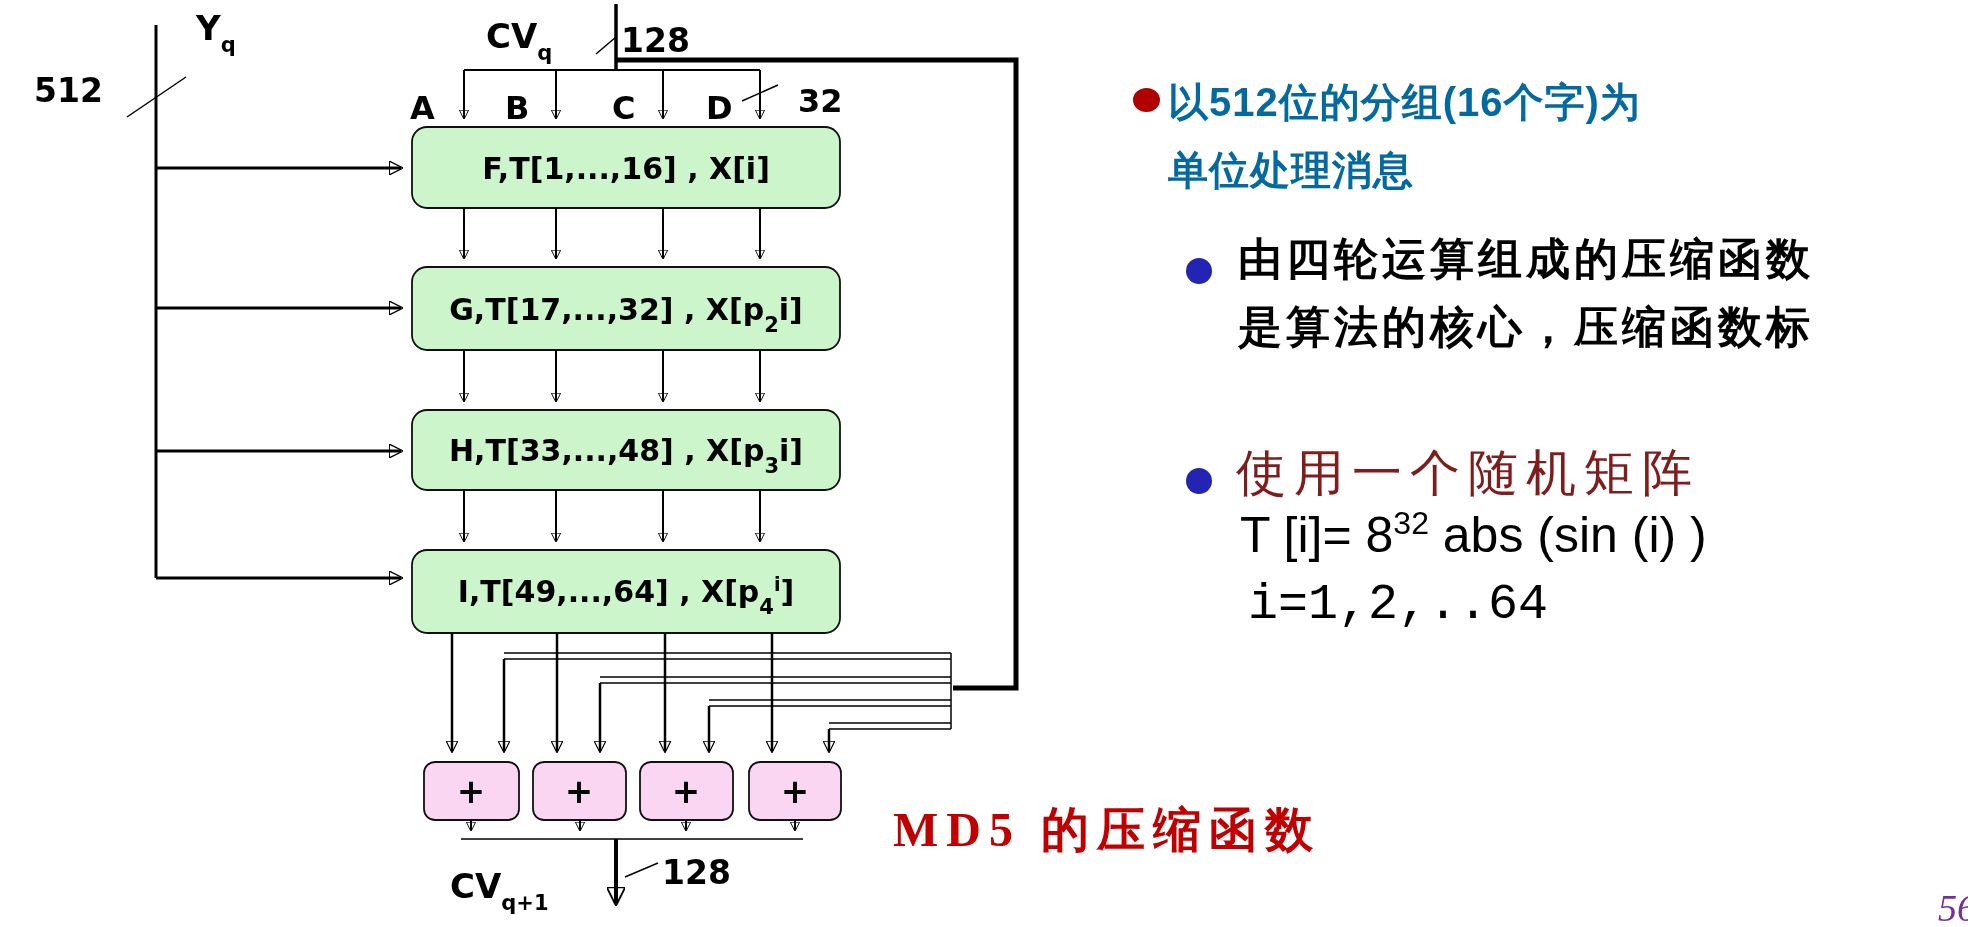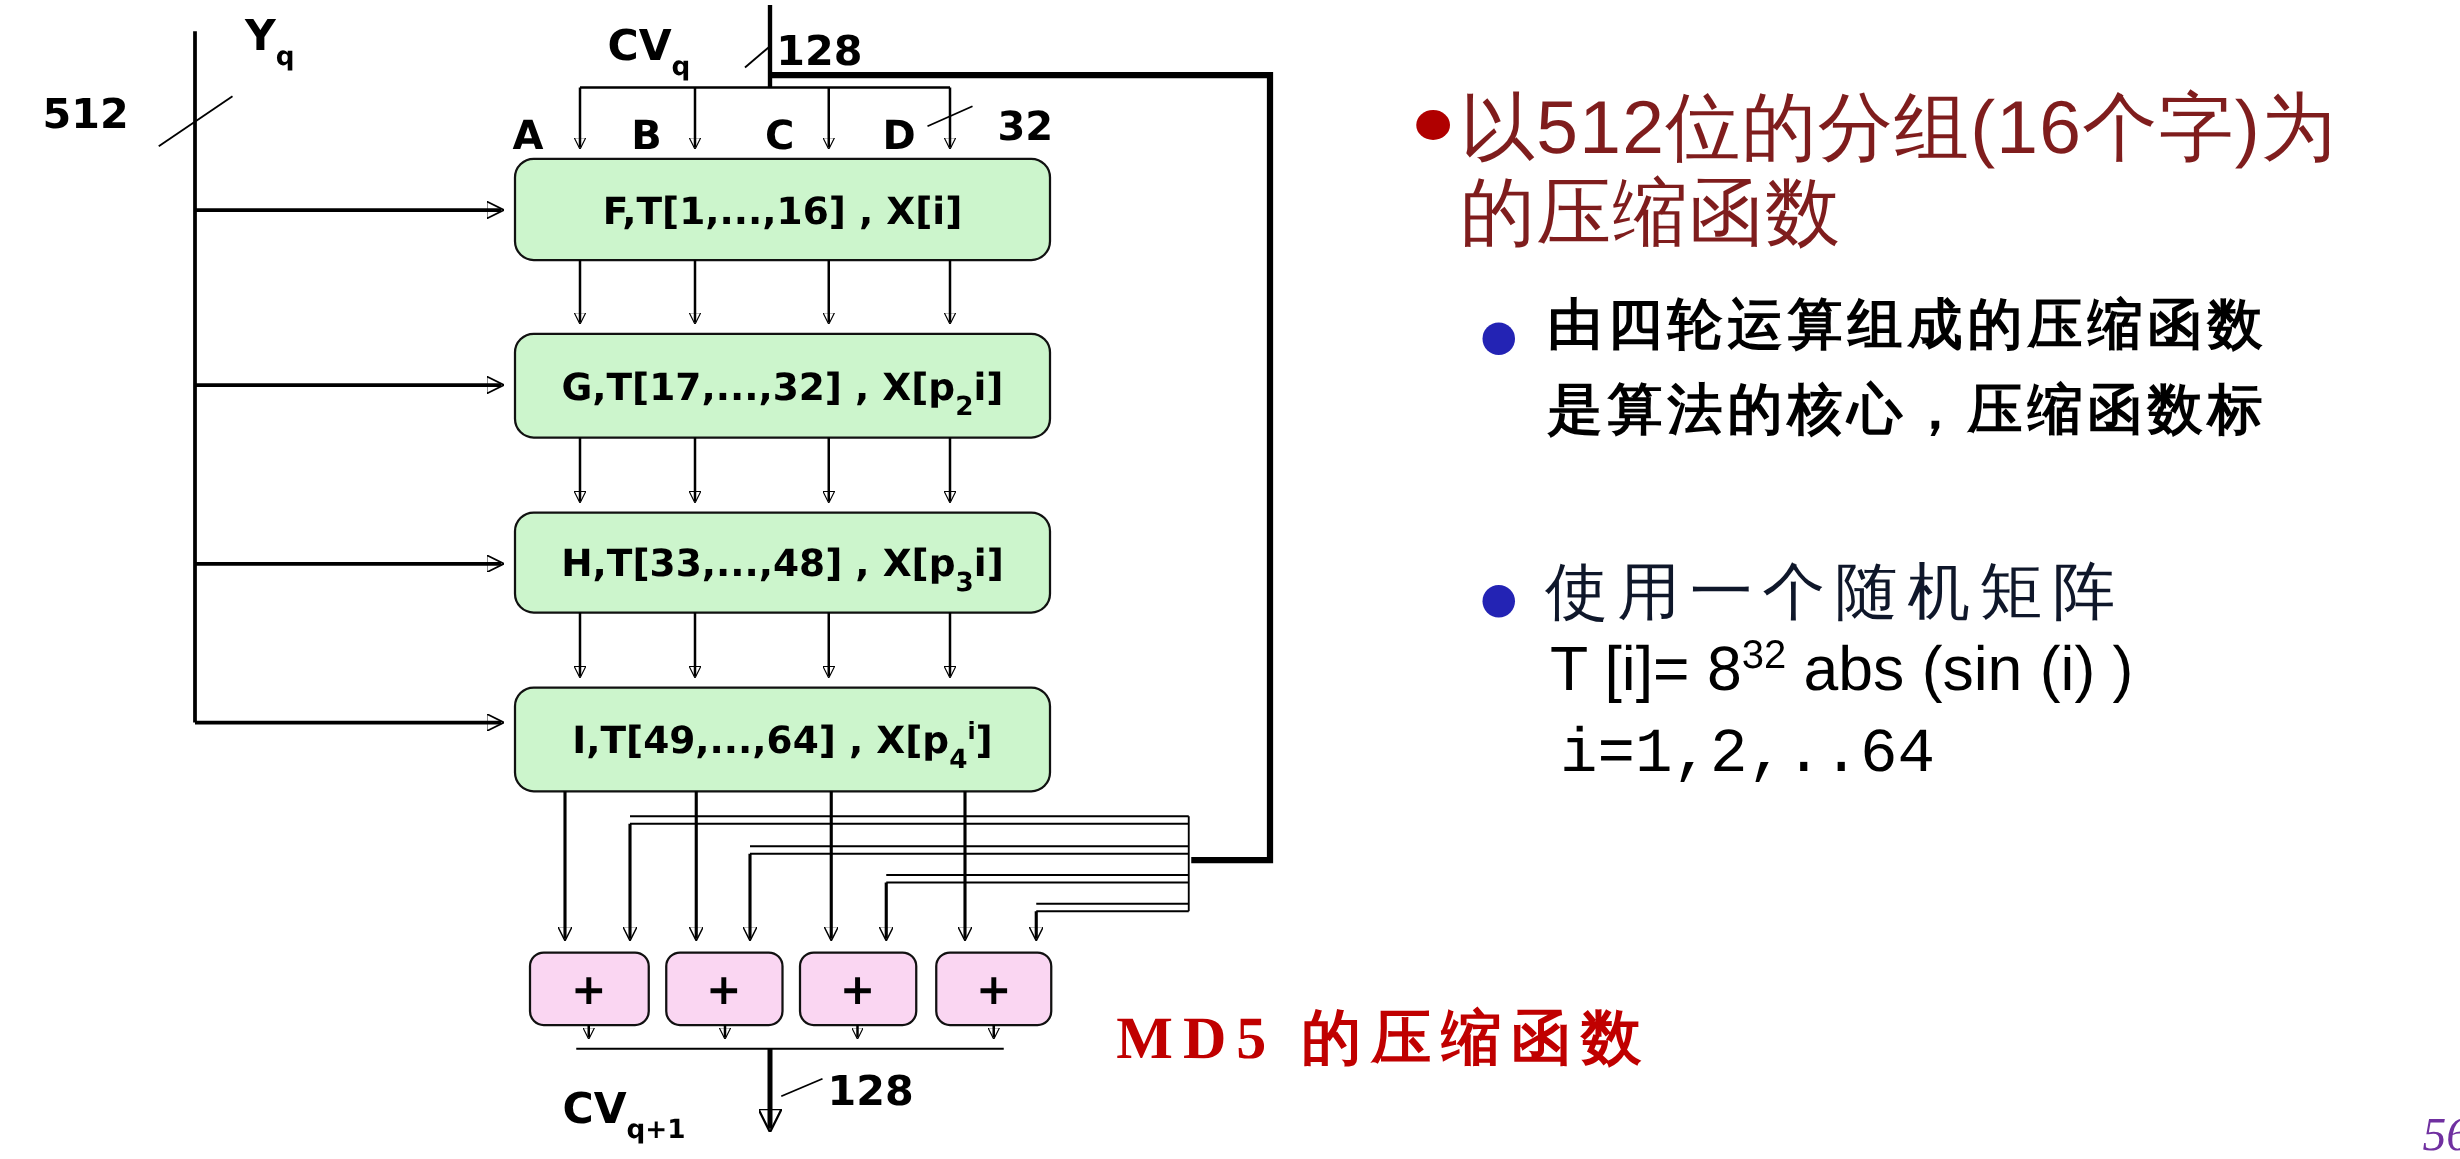--- a/index.html
+++ b/index.html
@@ -13,27 +13,27 @@
   .t34{font-size:34px;} .t33{font-size:33px;} .t32{font-size:32px;} .t30{font-size:30px;}
   .sb{font-size:21px;baseline-shift:sub;}
   .sp{font-size:19px;baseline-shift:super;}
   .boxlabel{text-anchor:middle;}
   .plus{font-size:34px;text-anchor:middle;}
   .caption{position:absolute;left:893px;top:798px;font-family:"Liberation Serif","DejaVu Serif",serif;
            font-weight:bold;font-size:48px;letter-spacing:8px;color:#c00000;white-space:nowrap;}
   .dot{position:absolute;border-radius:50%;}
   .dot.red{width:27px;height:24px;background:#b00000;}
   .dot.blue{width:26px;height:26px;background:#2323b4;}
-  .b1-text{position:absolute;left:1168px;top:68px;font-size:60px;line-height:68px;
-           font-weight:normal;color:#7f1d1d;letter-spacing:1px;white-space:nowrap;}
+  .b1-text{position:absolute;left:1168px;top:68px;font-size:40px;line-height:68px;
+           font-weight:bold;color:#0369a1;letter-spacing:1px;white-space:nowrap;}
   .kai{font-family:"Liberation Serif","DejaVu Serif",serif;}
   .b2-text{position:absolute;left:1238px;top:226px;font-size:44px;line-height:68px;
            color:#000;letter-spacing:4px;white-space:nowrap;font-weight:bold;}
   .sansbit{font-family:"Liberation Sans",sans-serif;letter-spacing:0;}
-  .b3-line1{position:absolute;left:1236px;top:440px;font-size:50px;color:#0f172a;
+  .b3-line1{position:absolute;left:1236px;top:440px;font-size:50px;color:#7f1d1d;
             letter-spacing:8px;white-space:nowrap;}
   .b3-formula{position:absolute;left:1240px;top:506px;font-size:50px;color:#000;white-space:nowrap;}
   .b3-formula sup{font-size:32px;vertical-align:super;line-height:0;}
   .b3-range{position:absolute;left:1248px;top:576px;font-size:50px;color:#000;white-space:nowrap;font-family:Liberation Mono, monospace;}
   .pagenum{position:absolute;left:1938px;top:886px;font-size:38px;font-style:italic;
            font-family:"Liberation Serif",serif;color:#7030a0;white-space:nowrap;}
 </style>
 </head>
 <body>
 
@@ -151,21 +151,21 @@
     <text class="dt t33" x="662" y="884">128</text>
     <text class="dt t34" x="450" y="898"><tspan>CV</tspan><tspan class="sb">q+1</tspan></text>
   </svg>
 
   <div class="caption">MD5 的压缩函数</div>
 
   <div>
     <span class="dot red" style="left:1133px;top:88px;"></span>
     <div class="b1-text">
       <div>以512位的分组(16个字)为</div>
-      <div>的压缩函数</div>
+      <div>单位处理消息</div>
     </div>
 
     <span class="dot blue" style="left:1186px;top:258px;"></span>
     <div class="b2-text kai">
       <div>由四轮运算组成的压缩函数</div>
       <div>是算法的核心，压缩函数标</div>
     </div>
 
     <span class="dot blue" style="left:1186px;top:468px;"></span>
     <div class="b3-line1 kai">使用一个随机矩阵</div>

